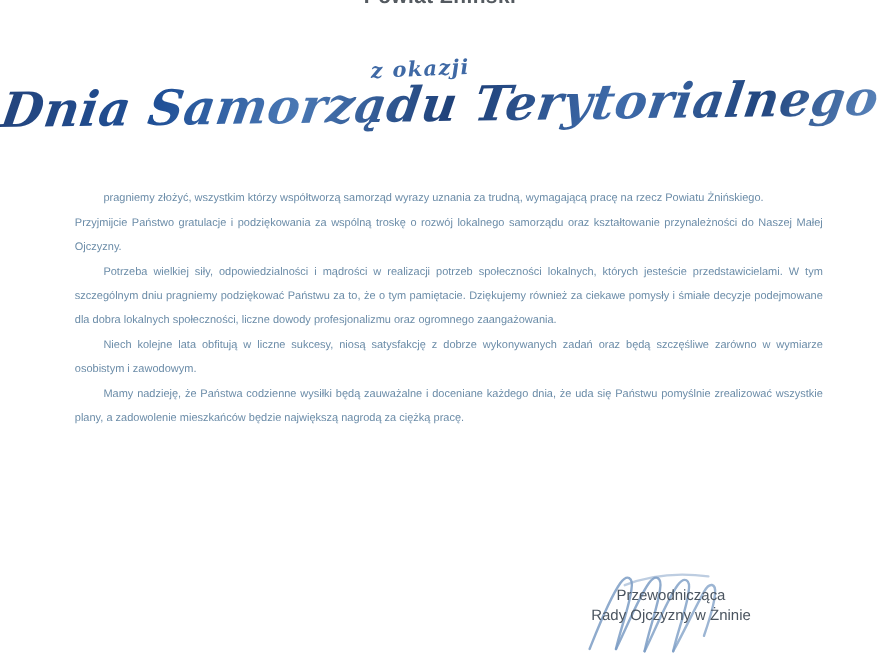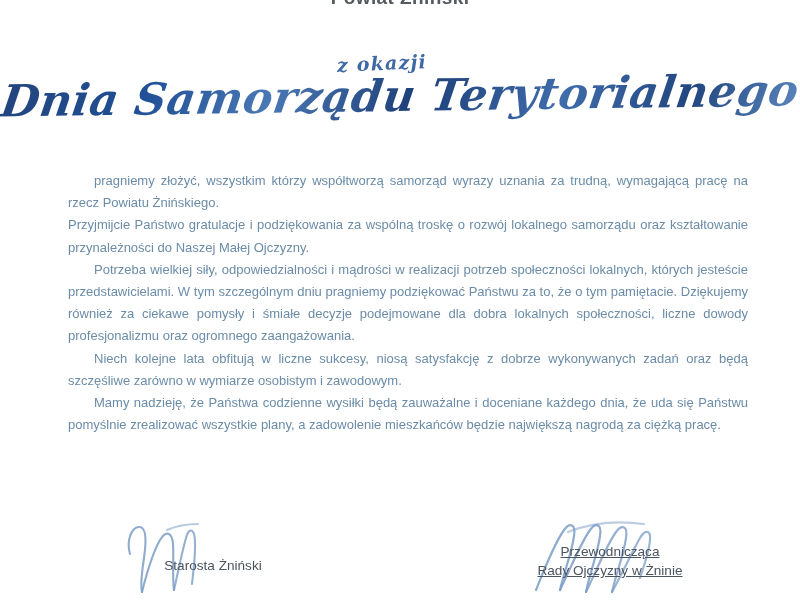--- a/index.html
+++ b/index.html
@@ -92,21 +92,21 @@
   }
 
   
   .body-copy {
     position: absolute;
     left: 68px;
     top: 170px;
     width: 680px;
     color: #6b8ca8;
     font-family: "Liberation Sans", sans-serif;
-    font-size: 13px;
+    font-size: 10px;
     line-height: 22.2px;
     text-align: justify;
     text-justify: inter-word;
   }
 
   .body-copy p {
     margin: 0;
   }
 
   .body-copy p.indent {
@@ -134,21 +134,21 @@
     position: relative;
     z-index: 2;
     color: #4b5560;
     font-family: "Liberation Sans", sans-serif;
     font-size: 13.6px;
     line-height: 19px;
     white-space: nowrap;
   }
 
   .sig-block.left  .sig-caption { margin-top: 36px; }
-  .sig-block.right .sig-caption { margin-top: 22px; text-decoration: underline; }
+  .sig-block.right .sig-caption { margin-top: 11px; }
 
   .sig-ink {
     position: absolute;
     z-index: 1;
     pointer-events: none;
   }
   .sig-ink.left-ink  { left: 32px;  top: -2px; }
   .sig-ink.right-ink { left: 52px;  top: -6px; }
 </style>
 </head>
@@ -166,31 +166,20 @@
   <div class="body-copy">
     <p class="indent">pragniemy złożyć, wszystkim którzy współtworzą samorząd wyrazy uznania za trudną, wymagającą pracę na rzecz Powiatu Żnińskiego.</p>
     <p>Przyjmijcie Państwo gratulacje i podziękowania za wspólną troskę  o rozwój lokalnego samorządu oraz kształtowanie przynależności do Naszej Małej Ojczyzny.</p>
     <p class="indent">Potrzeba wielkiej siły, odpowiedzialności i mądrości w realizacji potrzeb społeczności lokalnych, których jesteście przedstawicielami. W  tym szczególnym dniu pragniemy podziękować Państwu za to, że o tym pamiętacie. Dziękujemy również za ciekawe pomysły i śmiałe decyzje podejmowane dla dobra lokalnych społeczności, liczne dowody profesjonalizmu oraz ogromnego zaangażowania.</p>
     <p class="indent">Niech kolejne lata obfitują w liczne sukcesy, niosą satysfakcję z dobrze wykonywanych zadań oraz będą szczęśliwe zarówno w wymiarze osobistym i zawodowym.</p>
     <p class="indent">Mamy nadzieję, że Państwa codzienne wysiłki będą zauważalne i doceniane każdego dnia, że uda się Państwu pomyślnie zrealizować wszystkie plany, a zadowolenie mieszkańców będzie największą nagrodą za ciężką pracę.</p>
   </div>
 
   <div class="sig-zone">
 
-    <div class="sig-block left">
-      <svg class="sig-ink left-ink" width="120" height="78" viewBox="0 0 120 78" fill="none" stroke="#7b9cc4" stroke-width="2.1" stroke-linecap="round" stroke-linejoin="round">
-        <path d="M10 36 C6 22 12 8 20 9 C27 10 26 26 24 40 C22 54 20 66 22 74" opacity="0.85"></path>
-        <path d="M22 74 C26 58 32 36 40 22 C46 12 52 14 53 26 C54 40 52 58 54 72" opacity="0.85"></path>
-        <path d="M54 72 C58 54 62 34 66 20 C68 12 72 10 74 16 C77 26 74 48 72 66" opacity="0.8"></path>
-        <path d="M47 12 C56 8 66 6 78 6" opacity="0.55"></path>
-      </svg>
-      <div class="sig-caption">
-        <span>Starosta Żniński</span>
-      </div>
-    </div>
 
     <div class="sig-block right">
       <svg class="sig-ink right-ink" width="160" height="82" viewBox="0 0 160 82" fill="none" stroke="#7b9cc4" stroke-width="2.2" stroke-linecap="round" stroke-linejoin="round">
         <path d="M14 76 C22 56 32 30 42 16 C48 8 54 10 52 22 C50 38 42 58 38 76" opacity="0.85"></path>
         <path d="M38 76 C48 56 58 30 68 16 C74 8 80 10 78 22 C76 38 68 58 64 78" opacity="0.85"></path>
         <path d="M64 78 C74 58 84 32 94 18 C100 10 106 12 104 24 C102 40 94 60 90 78" opacity="0.8"></path>
         <path d="M90 78 C100 60 110 38 118 24 C123 15 129 16 128 26 C127 38 122 52 118 64" opacity="0.75"></path>
         <path d="M46 18 C66 10 92 6 122 10" opacity="0.5"></path>
       </svg>
       <div class="sig-caption">

